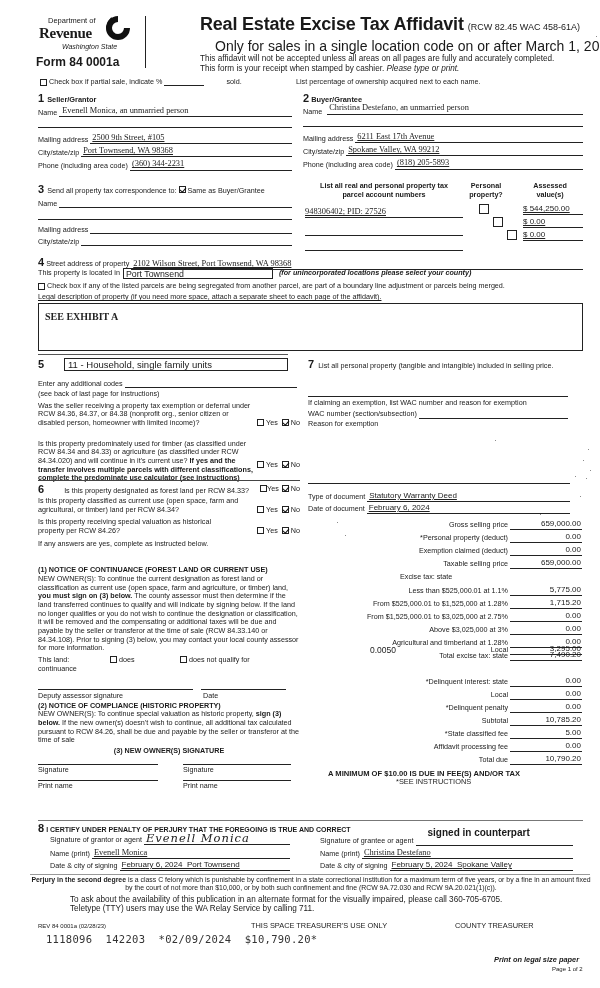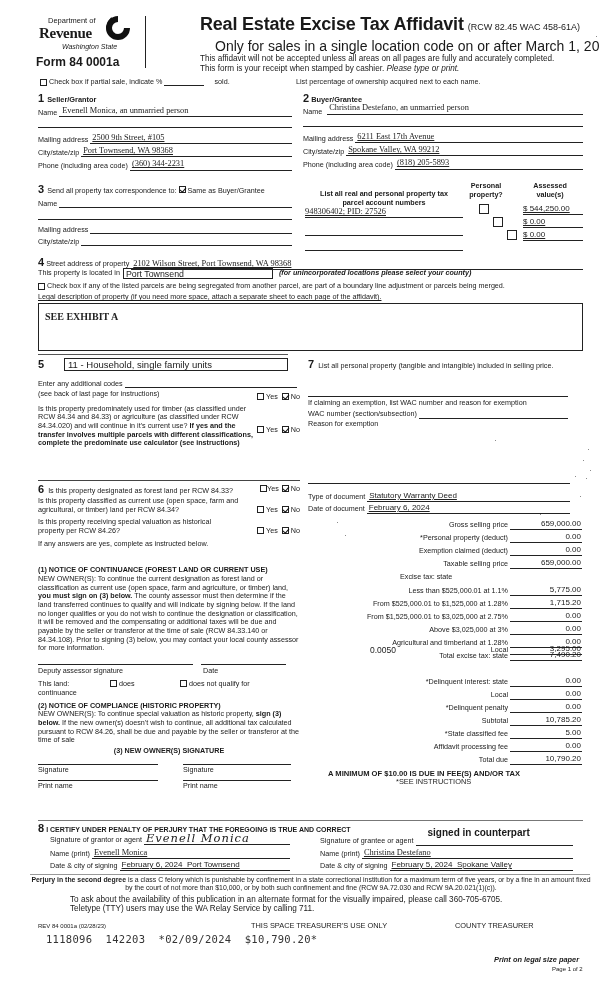--- a/index.html
+++ b/index.html
@@ -51,21 +51,21 @@
   <div style="font-size:8.2px;">
     <span>This form is your receipt when stamped by cashier.</span>
     <span class="ital">Please type or print.</span>
   </div>
 </div>
 
 <div class="abs row" style="left:40px; top:78px; width:240px; align-items:center;">
   <span class="cb"></span>
   <span>Check box if partial sale, indicate %</span>
   <span class="uline" style="display:inline-block; width:40px; height:8px; margin:0 2px;"></span>
-  <span style="margin-left:8px;">sold.</span>
+  <span style="margin-left:20px;">sold.</span>
 </div>
 <div class="abs" style="left:296px; top:78px;">List percentage of ownership acquired next to each name.</div>
 
 <div class="abs" style="left:38px; top:92px; width:254px;">
   <div class="row" style="align-items:baseline;">
     <span class="bignum">1</span>
     <span class="bold" style="margin-left:3px; font-size:7.4px;">Seller/Grantor</span>
   </div>
   <div class="row" style="margin-top:1px;">
     <span>Name</span>
@@ -127,21 +127,21 @@
     <span>Mailing address</span>
     <span class="fill typed"></span>
   </div>
   <div class="row" style="margin-top:3px;">
     <span>City/state/zip</span>
     <span class="fill typed"></span>
   </div>
 </div>
 
 <div class="abs" style="left:303px; top:182px; width:282px;">
-  <div class="abs bold" style="left:6px; top:8px; width:150px; text-align:center; font-size:7.2px;">List all real and personal property tax parcel account numbers</div>
+  <div class="abs bold" style="left:6px; top:0; width:150px; text-align:center; font-size:7.2px;">List all real and personal property tax parcel account numbers</div>
   <div class="abs bold" style="left:164px; top:0; width:38px; text-align:center; font-size:7.2px;">Personal property?</div>
   <div class="abs bold" style="left:220px; top:0; width:54px; text-align:center; font-size:7.2px;">Assessed value(s)</div>
 
   <div class="abs typed under" style="left:2px; top:25px; width:158px; border-bottom:0.8px solid #222; height:11px;">948306402; PID: 27526</div>
   <span class="abs cb" style="left:176px; top:22px; width:10px; height:10px;"></span>
   <div class="abs typed-sans under" style="left:220px; top:22px; width:60px; border-bottom:0.8px solid #222; height:11px;">$ 544,250.00</div>
 
   <div class="abs" style="left:2px; top:44px; width:158px; border-bottom:0.8px solid #222; height:10px;"></div>
   <span class="abs cb" style="left:176px; top:35px; width:10px; height:10px;"></span>
   <div class="abs typed-sans under" style="left:220px; top:35px; width:60px; border-bottom:0.8px solid #222; height:11px;">$ 0.00</div>
@@ -175,42 +175,43 @@
   <div class="row" style="align-items:center;">
     <span class="bignum" style="width:26px;">5</span>
     <span style="display:inline-block; width:224px; height:13px; border:0.9px solid #222; padding-left:3px; font-size:9.5px; line-height:12px;">11 - Household, single family units</span>
   </div>
   <div class="row" style="margin-top:8px;">
     <span>Enter any additional codes</span>
     <span class="fill" style="margin-right:3px;"></span>
   </div>
   <div style="margin-top:2px;">(see back of last page for instructions)</div>
   <div style="position:relative; margin-top:3px; width:262px;">
+    <div style="width:215px;">Was the seller receiving a property tax exemption or deferral under RCW 84.36, 84.37, or 84.38 (nonprofit org., senior citizen or disabled person, homeowner with limited income)?</div>
     <div class="abs" style="right:0; bottom:0;">
       <span class="cb"></span><span>Yes</span>
       <span class="cb checked" style="margin-left:2px;"></span><span>No</span>
     </div>
   </div>
-  <div style="position:relative; margin-top:6px; width:262px;">
+  <div style="position:relative; margin-top:12px; width:262px;">
     <div style="width:215px;">
       <span>Is this property predominately used for timber (as classified under RCW 84.34 and 84.33) or agriculture (as classified under RCW 84.34.020) and will continue in it's current use?</span>
       <span class="bold">If yes and the transfer involves multiple parcels with different classifications, complete the predominate use calculator (see instructions)</span>
     </div>
     <div class="abs" style="right:0; top:21px;">
       <span class="cb"></span><span>Yes</span>
       <span class="cb checked" style="margin-left:2px;"></span><span>No</span>
     </div>
   </div>
 </div>
 <div class="hr-thick" style="left:38px; top:480px; width:262px; border-color:#444;"></div>
 
 <div class="abs" style="left:38px; top:483px; width:262px;">
   <div style="position:relative;">
     <span class="bignum">6</span>
-    <span style="margin-left:2px;">Is this property designated as forest land per RCW 84.33?</span>
+    <span style="margin-left:18px;">Is this property designated as forest land per RCW 84.33?</span>
     <span class="abs" style="right:0; top:2px;">
       <span class="cb" style="margin-right:0;"></span><span>Yes</span>
       <span class="cb checked" style="margin-left:1px;"></span><span>No</span>
     </span>
   </div>
   <div style="position:relative; margin-top:1px;">
     <div style="width:210px;">Is this property classified as current use (open space, farm and agricultural, or timber) land per RCW 84.34?</div>
     <span class="abs" style="right:0; bottom:0;">
       <span class="cb"></span><span>Yes</span>
       <span class="cb checked" style="margin-left:2px;"></span><span>No</span>
@@ -223,31 +224,31 @@
       <span class="cb checked" style="margin-left:2px;"></span><span>No</span>
     </span>
   </div>
   <div style="margin-top:4px;">If any answers are yes, complete as instructed below.</div>
   <div class="bold" style="margin-top:18px;">(1) NOTICE OF CONTINUANCE (FOREST LAND OR CURRENT USE)</div>
   <div>
     <span>NEW OWNER(S): To continue the current designation as forest land or classification as current use (open space, farm and agriculture, or timber) land,</span>
     <span class="bold">you must sign on (3) below.</span>
     <span>The county assessor must then determine if the land transferred continues to qualify and will indicate by signing below. If the land no longer qualifies or you do not wish to continue the designation or classification, it will be removed and the compensating or additional taxes will be due and payable by the seller or transferor at the time of sale (RCW 84.33.140 or 84.34.108). Prior to signing (3) below, you may contact your local county assessor for more information.</span>
   </div>
+  <div style="position:relative; height:22px; margin-top:3px;">
+    <span class="abs" style="left:0; top:0;">This land:</span>
+    <span class="abs" style="left:0; top:9px;">continuance</span>
+    <span class="abs" style="left:72px; top:0;"><span class="cb"></span><span>does</span></span>
+    <span class="abs" style="left:142px; top:0;"><span class="cb"></span><span>does not qualify for</span></span>
+  </div>
   <div style="position:relative; height:20px; margin-top:4px;">
     <div class="abs uline" style="left:0; top:0; width:155px; height:8px;"></div>
     <div class="abs uline" style="left:163px; top:0; width:85px; height:8px;"></div>
     <span class="abs" style="left:0; top:10px;">Deputy assessor signature</span>
     <span class="abs" style="left:165px; top:10px;">Date</span>
-  </div>
-  <div style="position:relative; height:22px; margin-top:3px;">
-    <span class="abs" style="left:0; top:0;">This land:</span>
-    <span class="abs" style="left:0; top:9px;">continuance</span>
-    <span class="abs" style="left:72px; top:0;"><span class="cb"></span><span>does</span></span>
-    <span class="abs" style="left:142px; top:0;"><span class="cb"></span><span>does not qualify for</span></span>
   </div>
   <div class="bold" style="margin-top:0px;">(2) NOTICE OF COMPLIANCE (HISTORIC PROPERTY)</div>
   <div>
     <span>NEW OWNER(S): To continue special valuation as historic property,</span>
     <span class="bold">sign (3) below.</span>
     <span>If the new owner(s) doesn't wish to continue, all additional tax calculated pursuant to RCW 84.26, shall be due and payable by the seller or transferor at the time of sale</span>
   </div>
   <div class="bold" style="text-align:center; margin-top:2px;">(3) NEW OWNER(S) SIGNATURE</div>
   <div style="position:relative; height:34px; margin-top:3px;">
     <div class="abs uline" style="left:0; top:0; width:120px; height:6px;"></div>

